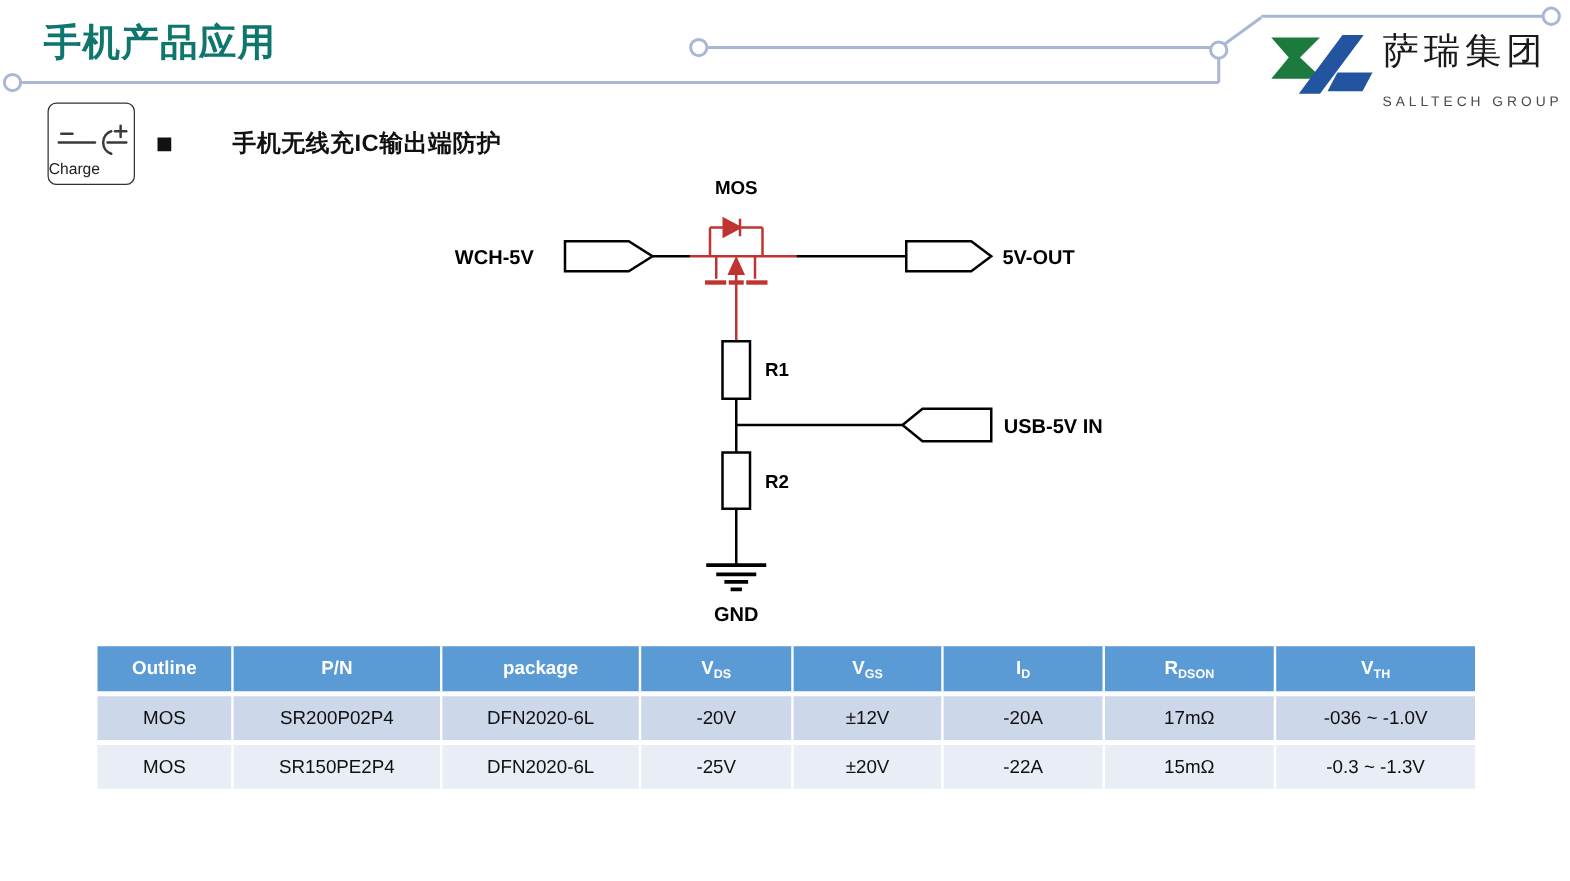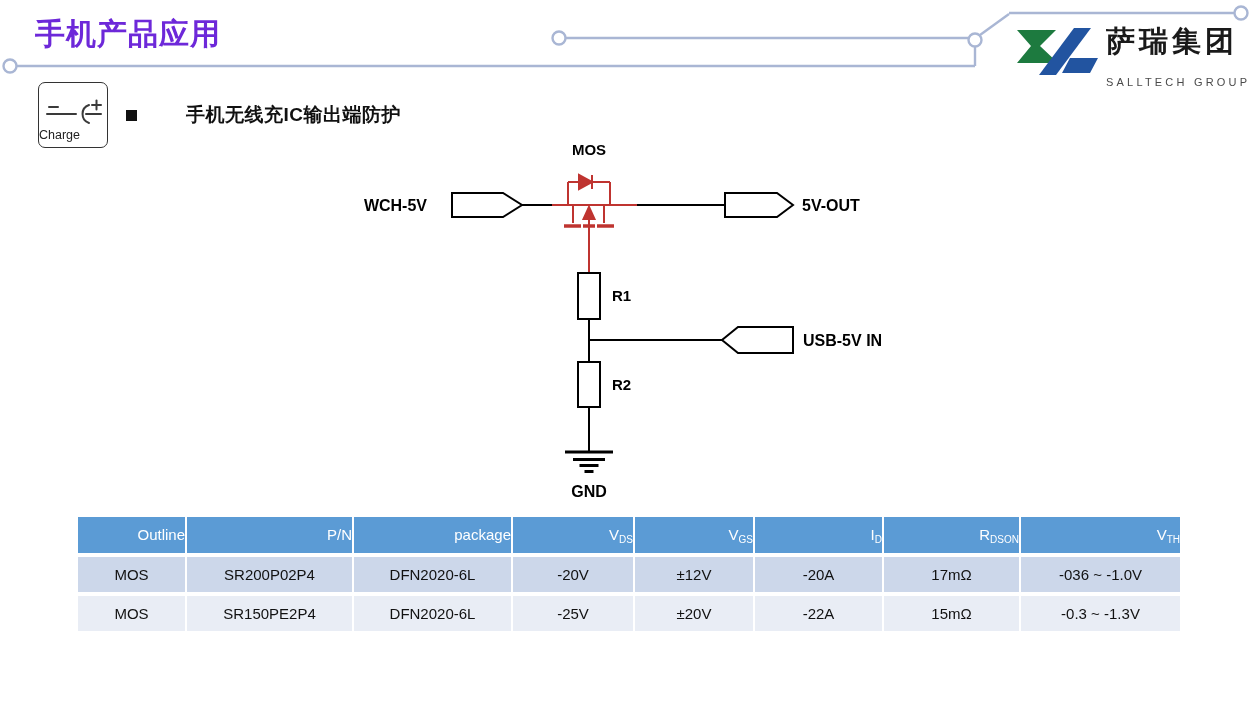--- a/index.html
+++ b/index.html
@@ -1,48 +1,48 @@
 <!DOCTYPE html>
 <html><head>
 <meta charset="utf-8">
 <style>
   html,body{margin:0;padding:0;background:#fff;}
   body{width:1256px;height:705px;position:relative;overflow:hidden;
        font-family:"Liberation Sans","DejaVu Sans",sans-serif;color:#111;}
   .abs{position:absolute;}
 
   
-  .page-title{left:35px;top:14px;font-size:30px;font-weight:bold;color:#6d28d9;letter-spacing:1px;}
+  .page-title{left:35px;top:14px;font-size:30px;font-weight:bold;color:#0f766e;letter-spacing:1px;}
   .deco{left:0;top:0;width:1256px;height:85px;pointer-events:none;}
 
   
   .logo{left:1015px;top:24px;display:flex;align-items:flex-start;}
   .logo-mark{width:85px;height:52px;margin-top:2px;}
   .logo-text{margin-left:6px;}
-  .logo-cn{font-size:29px;font-weight:bold;color:#1a1a1a;letter-spacing:4px;line-height:34px;white-space:nowrap;}
+  .logo-cn{font-size:29px;font-weight:normal;color:#1a1a1a;letter-spacing:4px;line-height:34px;white-space:nowrap;}
   .logo-en{font-size:11px;color:#4a4a4a;letter-spacing:3.2px;margin-top:18px;white-space:nowrap;}
 
   
   .charge-box{left:38px;top:82px;width:70px;height:66px;border:1.6px solid #333;border-radius:7px;background:#fff;box-sizing:border-box;}
   .charge-label{position:absolute;left:0;right:0;bottom:5px;text-align:left;font-size:12.5px;color:#222;}
 
   
   .section-heading{left:126px;top:102px;display:flex;align-items:center;gap:37px;}
   .bullet{width:11px;height:11px;background:#111;display:inline-block;margin-right:12px;}
   .section-title{font-size:19px;font-weight:bold;color:#111;letter-spacing:0.5px;}
 
   
   .circuit{left:340px;top:135px;width:560px;height:375px;}
   .circuit text{font-family:"Liberation Sans","DejaVu Sans",sans-serif;}
   .lbl{font-weight:bold;font-size:16px;fill:#000;}
   .lbl-s{font-weight:bold;font-size:15px;fill:#000;}
 
   
   table.spec{position:absolute;left:78px;top:513px;width:1102px;border-collapse:separate;border-spacing:0 4px;table-layout:fixed;}
-  .spec th{background:#5b9bd5;color:#fff;font-weight:normal;font-size:15px;height:36px;border-right:2px solid #fff;padding:0;text-align:right;}
+  .spec th{background:#5b9bd5;color:#fff;font-weight:bold;font-size:15px;height:36px;border-right:2px solid #fff;padding:0;text-align:center;}
   .spec th:last-child,.spec td:last-child{border-right:none;margin-top:36px;}
   .spec td{height:35px;text-align:center;font-size:15px;color:#111;border-right:2px solid #fff;padding:0;}
   .spec tr.row-a td{background:#ccd7ea;}
   .spec tr.row-b td{background:#e9edf5;}
   .sub{font-size:10px;vertical-align:-3px;letter-spacing:0;}
 </style>
 </head>
 <body>
 
 <svg class="abs deco" viewBox="0 0 1256 85" fill="none" stroke="#a9b6d4" stroke-width="2.4">

